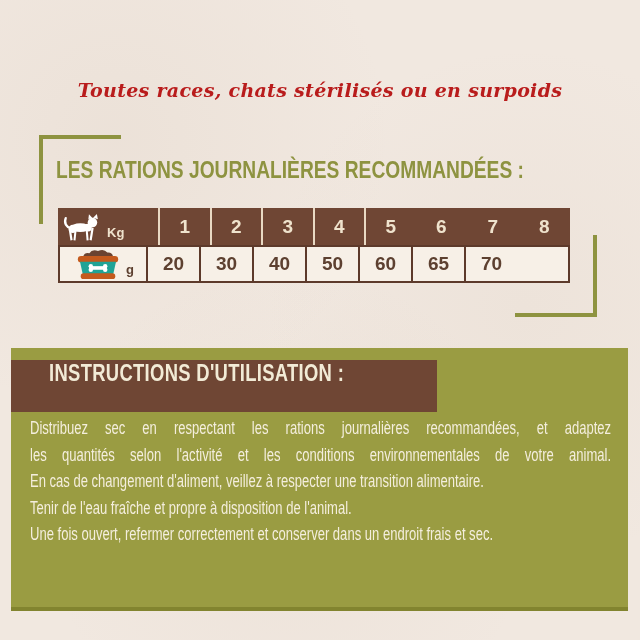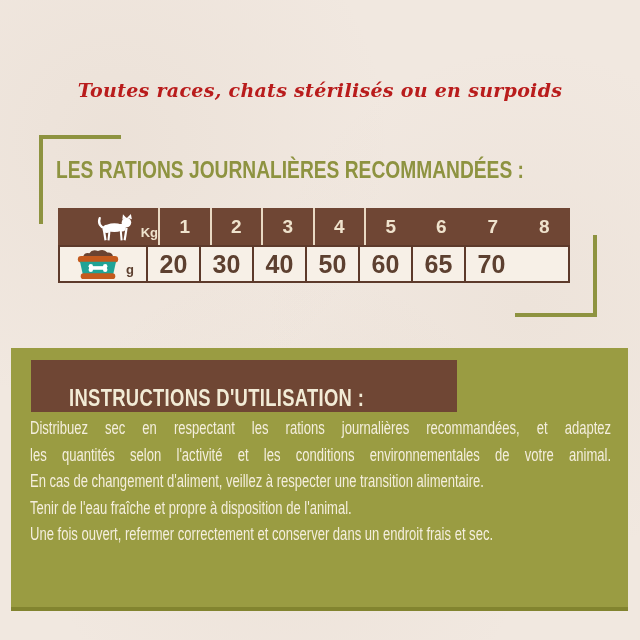--- a/index.html
+++ b/index.html
@@ -48,56 +48,55 @@
     position:absolute; left:515px; top:235px; width:78px; height:78px;
     border-bottom:4px solid #8e9340; border-right:4px solid #8e9340;
   }
 
   
   .ftable { position:absolute; left:58px; top:208px; width:512px; }
   .hrow {
     display:flex; height:37px; background:#6f4634; box-sizing:border-box;
   }
   .hrow .icell {
-    width:103px; display:flex; align-items:center; justify-content:flex-end;
+    width:103px; display:flex; align-items:center; justify-content:flex-start;
     box-sizing:border-box;
   }
   .hrow .hcell {
     width:53px; display:flex; align-items:center; justify-content:center;
     color:#efe3cd; font-weight:bold; font-size:19px; box-sizing:border-box;
   }
   .hrow > :nth-child(n+2):nth-child(-n+6) { border-left:2px solid #e9d9c3; }
   .unit-kg { color:#efe3cd; font-size:13px; font-weight:bold; align-self:flex-end; margin:0 0 5px 3px; }
   .brow {
     display:flex; height:38px; background:#f7f0e7;
     border:2px solid #5d3a2b; box-sizing:border-box;
   }
   .brow .icell {
     width:86px; display:flex; align-items:center; justify-content:center;
     box-sizing:border-box;
   }
   .brow .bcell {
     width:53px; display:flex; align-items:center; justify-content:center;
-    color:#5d4030; font-weight:bold; font-size:25px; box-sizing:border-box;
+    color:#5d4030; font-weight:bold; font-size:19px; box-sizing:border-box;
   }
   .brow > :nth-child(n+2) { border-left:2px solid #5d3a2b; }
   .unit-g { color:#5d4030; font-size:13px; font-weight:bold; align-self:flex-end; margin:0 0 4px 2px; }
   .cat-svg { width:46px; height:28px; display:block; }
   .bowl-svg { width:52px; height:36px; display:block; margin-top:-1px; }
 
   
   .inst-box {
     position:absolute; left:11px; top:348px; width:617px; height:263px;
     background:#9a9c42; border-bottom:4px solid #82842f; box-sizing:border-box;
   }
   .inst-banner {
     position:absolute; left:0; top:12px; width:426px; height:52px;
-    background:#6f4634; display:flex; align-items:flex-end; padding-left:38px;
+    background:#6f4634; display:flex; align-items:flex-start; padding-left:38px;
     box-sizing:border-box;
-    margin-left:20px;
   }
   .inst-banner .t {
     color:#f2ebd6; font-weight:bold; font-size:23px; white-space:nowrap;
     transform:scaleX(0.80); transform-origin:left center; letter-spacing:.4px;
   }
   .inst-text {
     position:absolute; left:19px; top:67px; width:780px;
     transform:scaleX(0.745); transform-origin:left top;
   }
   .inst-text .line {

